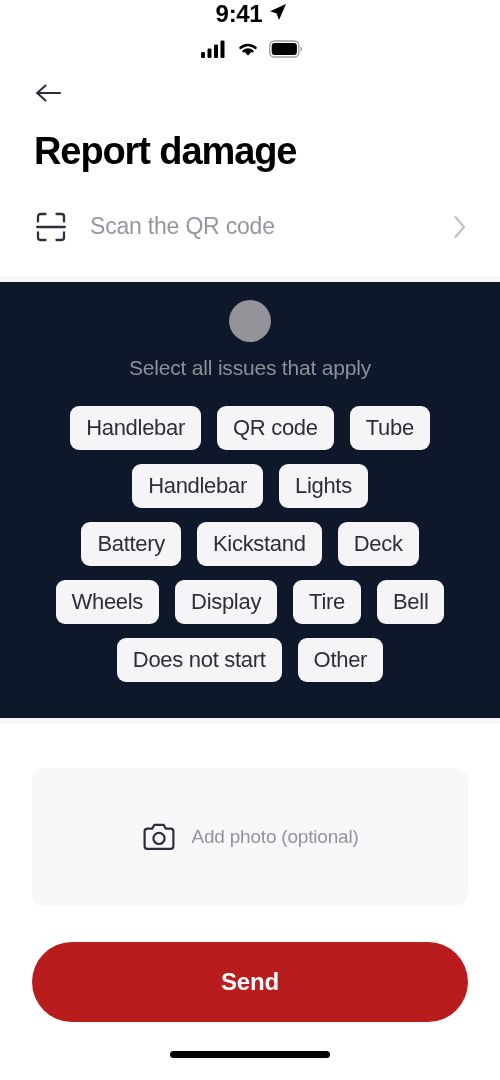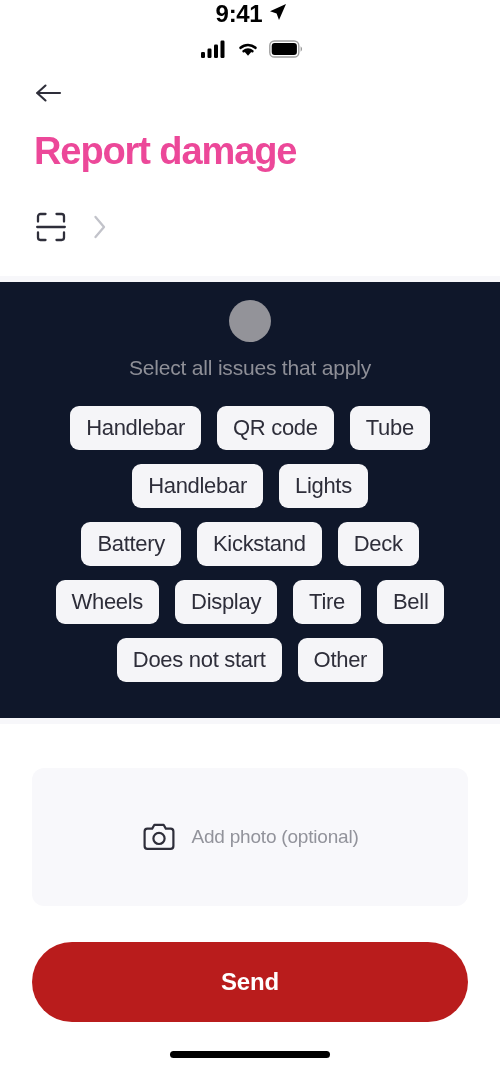--- a/index.html
+++ b/index.html
@@ -19,21 +19,21 @@
   }
   .sb-left { display:flex; align-items:center; gap:6px; }
   .sb-time { font-size:24px; font-weight:700; color:#000; letter-spacing:-0.3px; }
   .sb-loc { display:block; }
   .sb-right { display:flex; align-items:center; gap:9px; }
 
   
   .back-row { padding:18px 34px 0 34px; }
   .back-btn { width:40px; height:30px; display:flex; align-items:center; cursor:pointer; }
   .page-title {
-    font-size:38px; font-weight:700; color:#ec4899;
+    font-size:38px; font-weight:700; color:#000000;
     letter-spacing:-1.1px; padding:22px 34px 0 34px; line-height:1.05;
   }
 
   
   .scan-row {
     display:flex; align-items:center; gap:22px;
     padding:38px 30px 32px 34px; cursor:pointer;
   }
   .scan-icon { width:34px; height:34px; flex:0 0 34px; display:flex; align-items:center; justify-content:center; }
   .scan-label { flex:1; font-size:23px; color:#96979e; letter-spacing:-0.2px; }
@@ -144,20 +144,21 @@
   <div class="scan-row">
     <span class="scan-icon">
       <svg width="32" height="32" viewBox="0 0 32 32">
         <path d="M3 10.5 V5.4 A2.4 2.4 0 0 1 5.4 3 H10.5" stroke="#2e2e3a" stroke-width="2.3" fill="none" stroke-linecap="round" stroke-linejoin="round"></path>
         <path d="M21.5 3 H26.6 A2.4 2.4 0 0 1 29 5.4 V10.5" stroke="#2e2e3a" stroke-width="2.3" fill="none" stroke-linecap="round" stroke-linejoin="round"></path>
         <path d="M29 21.5 V26.6 A2.4 2.4 0 0 1 26.6 29 H21.5" stroke="#2e2e3a" stroke-width="2.3" fill="none" stroke-linecap="round" stroke-linejoin="round"></path>
         <path d="M10.5 29 H5.4 A2.4 2.4 0 0 1 3 26.6 V21.5" stroke="#2e2e3a" stroke-width="2.3" fill="none" stroke-linecap="round" stroke-linejoin="round"></path>
         <path d="M2.2 16 H29.8" stroke="#2e2e3a" stroke-width="2.3" stroke-linecap="round"></path>
       </svg>
     </span>
+    <span class="scan-label">Scan the QR code</span>
     <span class="chev">
       <svg width="16" height="26" viewBox="0 0 16 26">
         <path d="M3.5 3 L12 13 L3.5 23" stroke="#c2c3ca" stroke-width="2.3" fill="none" stroke-linecap="round" stroke-linejoin="round"></path>
       </svg>
     </span>
   </div>
 
   <div class="divider"></div>
 
   <div class="issues">

